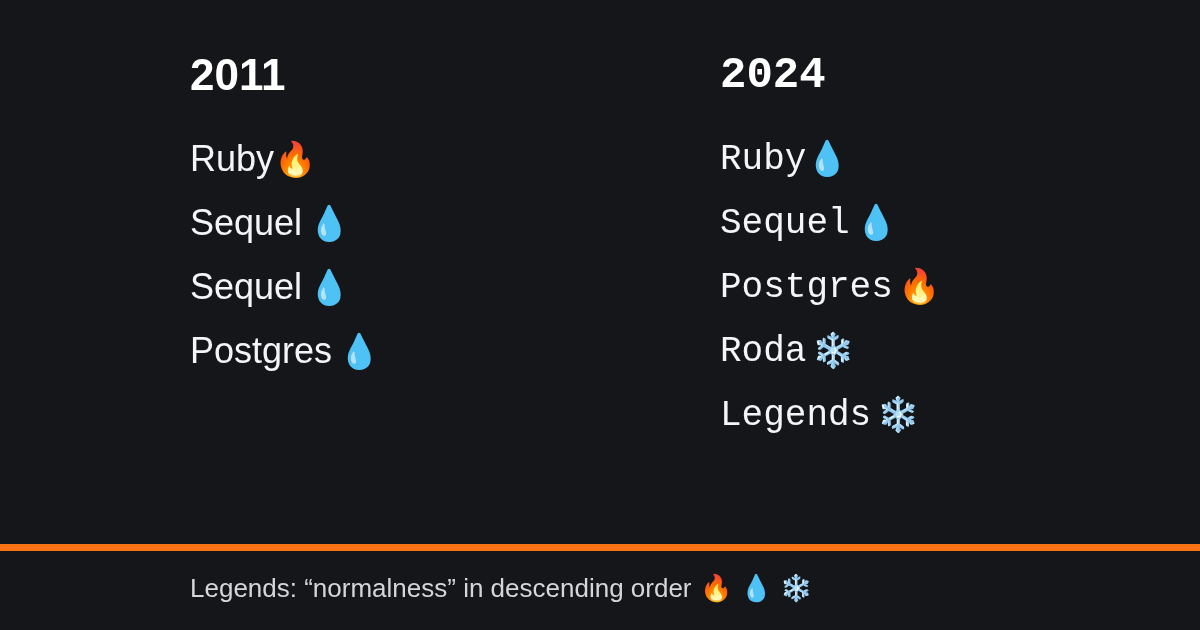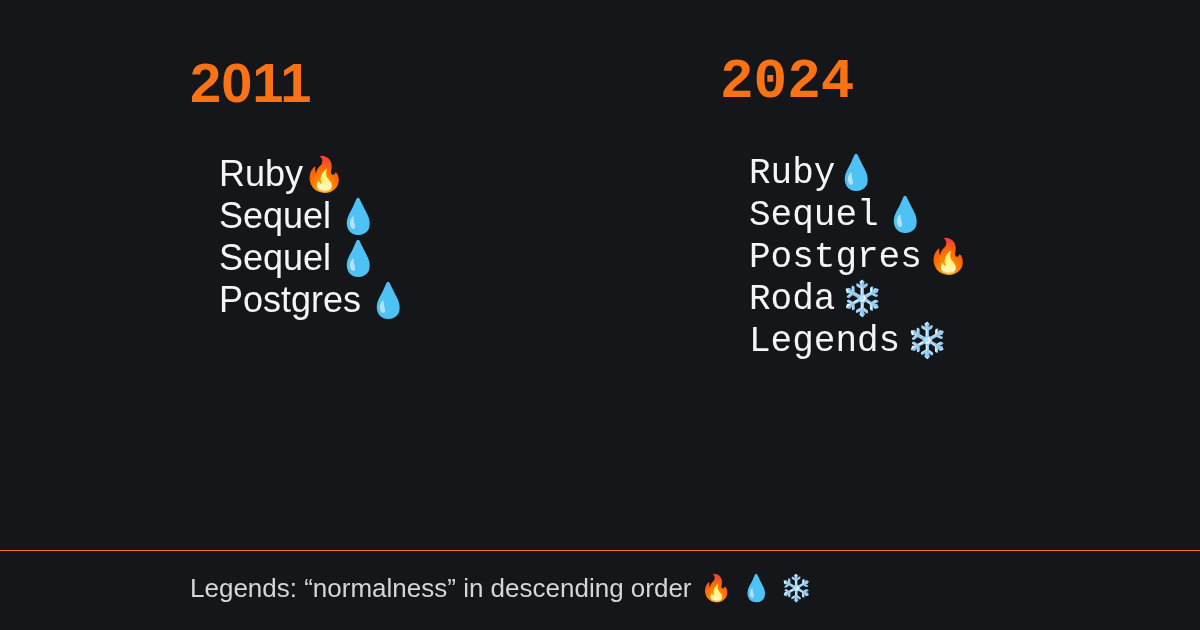--- a/index.html
+++ b/index.html
@@ -23,49 +23,49 @@
     }
     .col {
       flex: 1;
       padding-left: 190px;
     }
     .col-right {
       padding-left: 50px;
       font-family: Liberation Mono, monospace;
     }
     .year {
-      font-size: 56px;
+      font-size: 44px;
       font-weight: 600;
-      color: #f97316;
+      color: #ffffff;
       margin-bottom: 38px;
     }
     .list {
       display: flex;
       flex-direction: column;
-      margin-left: 29px;
+      gap: 22px;
     }
     .item {
       font-size: 36px;
       font-weight: 400;
       color: #f5f5f7;
       display: flex;
       align-items: center;
     }
     .item .label {
       display: inline;
     }
     .item .icon {
       font-size: 34px;
       margin-left: 6px;
     }
     .item .icon.tight {
       margin-left: 0;
     }
     .footer {
-      border-top: 1px solid #f97316;
+      border-top: 7px solid #f97316;
       padding: 22px 4px 26px 190px;
     }
     .legend {
       font-size: 26px;
       color: #d6d6d9;
       font-weight: 400;
     }
     .legend .icons {
       margin-left: 2px;
     }

